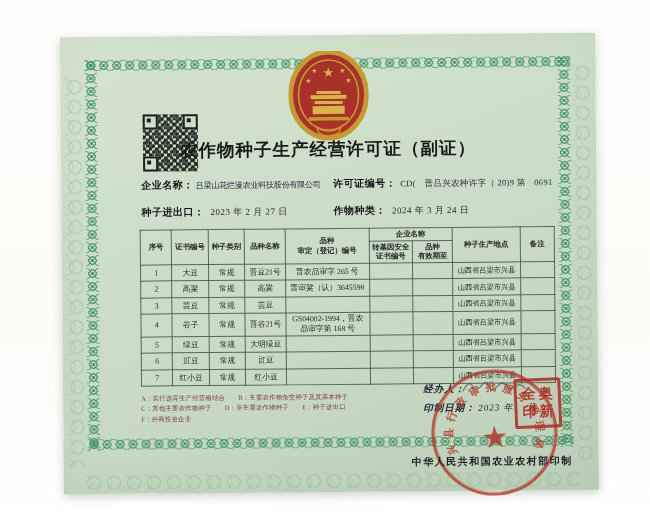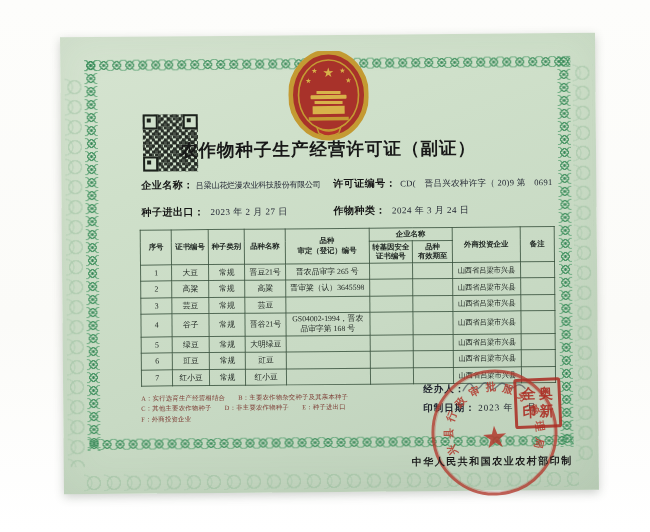--- a/index.html
+++ b/index.html
@@ -79,21 +79,21 @@
   }
   table.lic th{font-weight:bold;font-size:7.4px;line-height:1.3;}
   table.lic td{height:13.5px;line-height:1.25;}
   .preline{white-space:pre-line;}
   td.loc{font-size:7.4px;letter-spacing:-.2px;}
   td.appr{text-align:left;padding-left:3px;}
 
   .notes{position:absolute;left:78px;top:357px;width:250px;font-size:6.4px;line-height:1.6;color:#7c3a32;letter-spacing:.2px;}
   .notes div{white-space:nowrap;}
 
-  .officer{position:absolute;left:360px;top:349px;font-size:9.5px;color:#20242e;}
+  .officer{position:absolute;left:360px;top:349px;font-size:9.5px;color:#20242e;font-style:italic;}
   .officer .row{margin-bottom:6px;white-space:nowrap;}
   .officer .lab{font-weight:bold;letter-spacing:1px;}
   .officer .val{font-size:9px;letter-spacing:1px;}
 
   .sig{position:absolute;left:396px;top:341px;width:70px;height:26px;opacity:.8;}
 
   .stamp-round{
     position:absolute;left:368px;top:336px;width:120px;height:120px;border-radius:50%;
     border:3px solid rgba(178,56,45,.78);
     color:rgba(178,56,45,.85);
@@ -201,21 +201,21 @@
     </colgroup>
     <thead>
       <tr>
         <th rowspan="2">序号</th>
         <th rowspan="2">证书编号</th>
         <th rowspan="2">种子类别</th>
         <th rowspan="2">品种名称</th>
         <th rowspan="2" class="preline">品种
 审定（登记）编号</th>
         <th colspan="2">企业名称</th>
-        <th rowspan="2">外商投资企业</th>
+        <th rowspan="2">种子生产地点</th>
         <th rowspan="2">备注</th>
       </tr>
       <tr>
         <th class="preline">转基因安全
 证书编号</th>
         <th class="preline">品种
 有效期至</th>
       </tr>
     </thead>
     <tbody>

